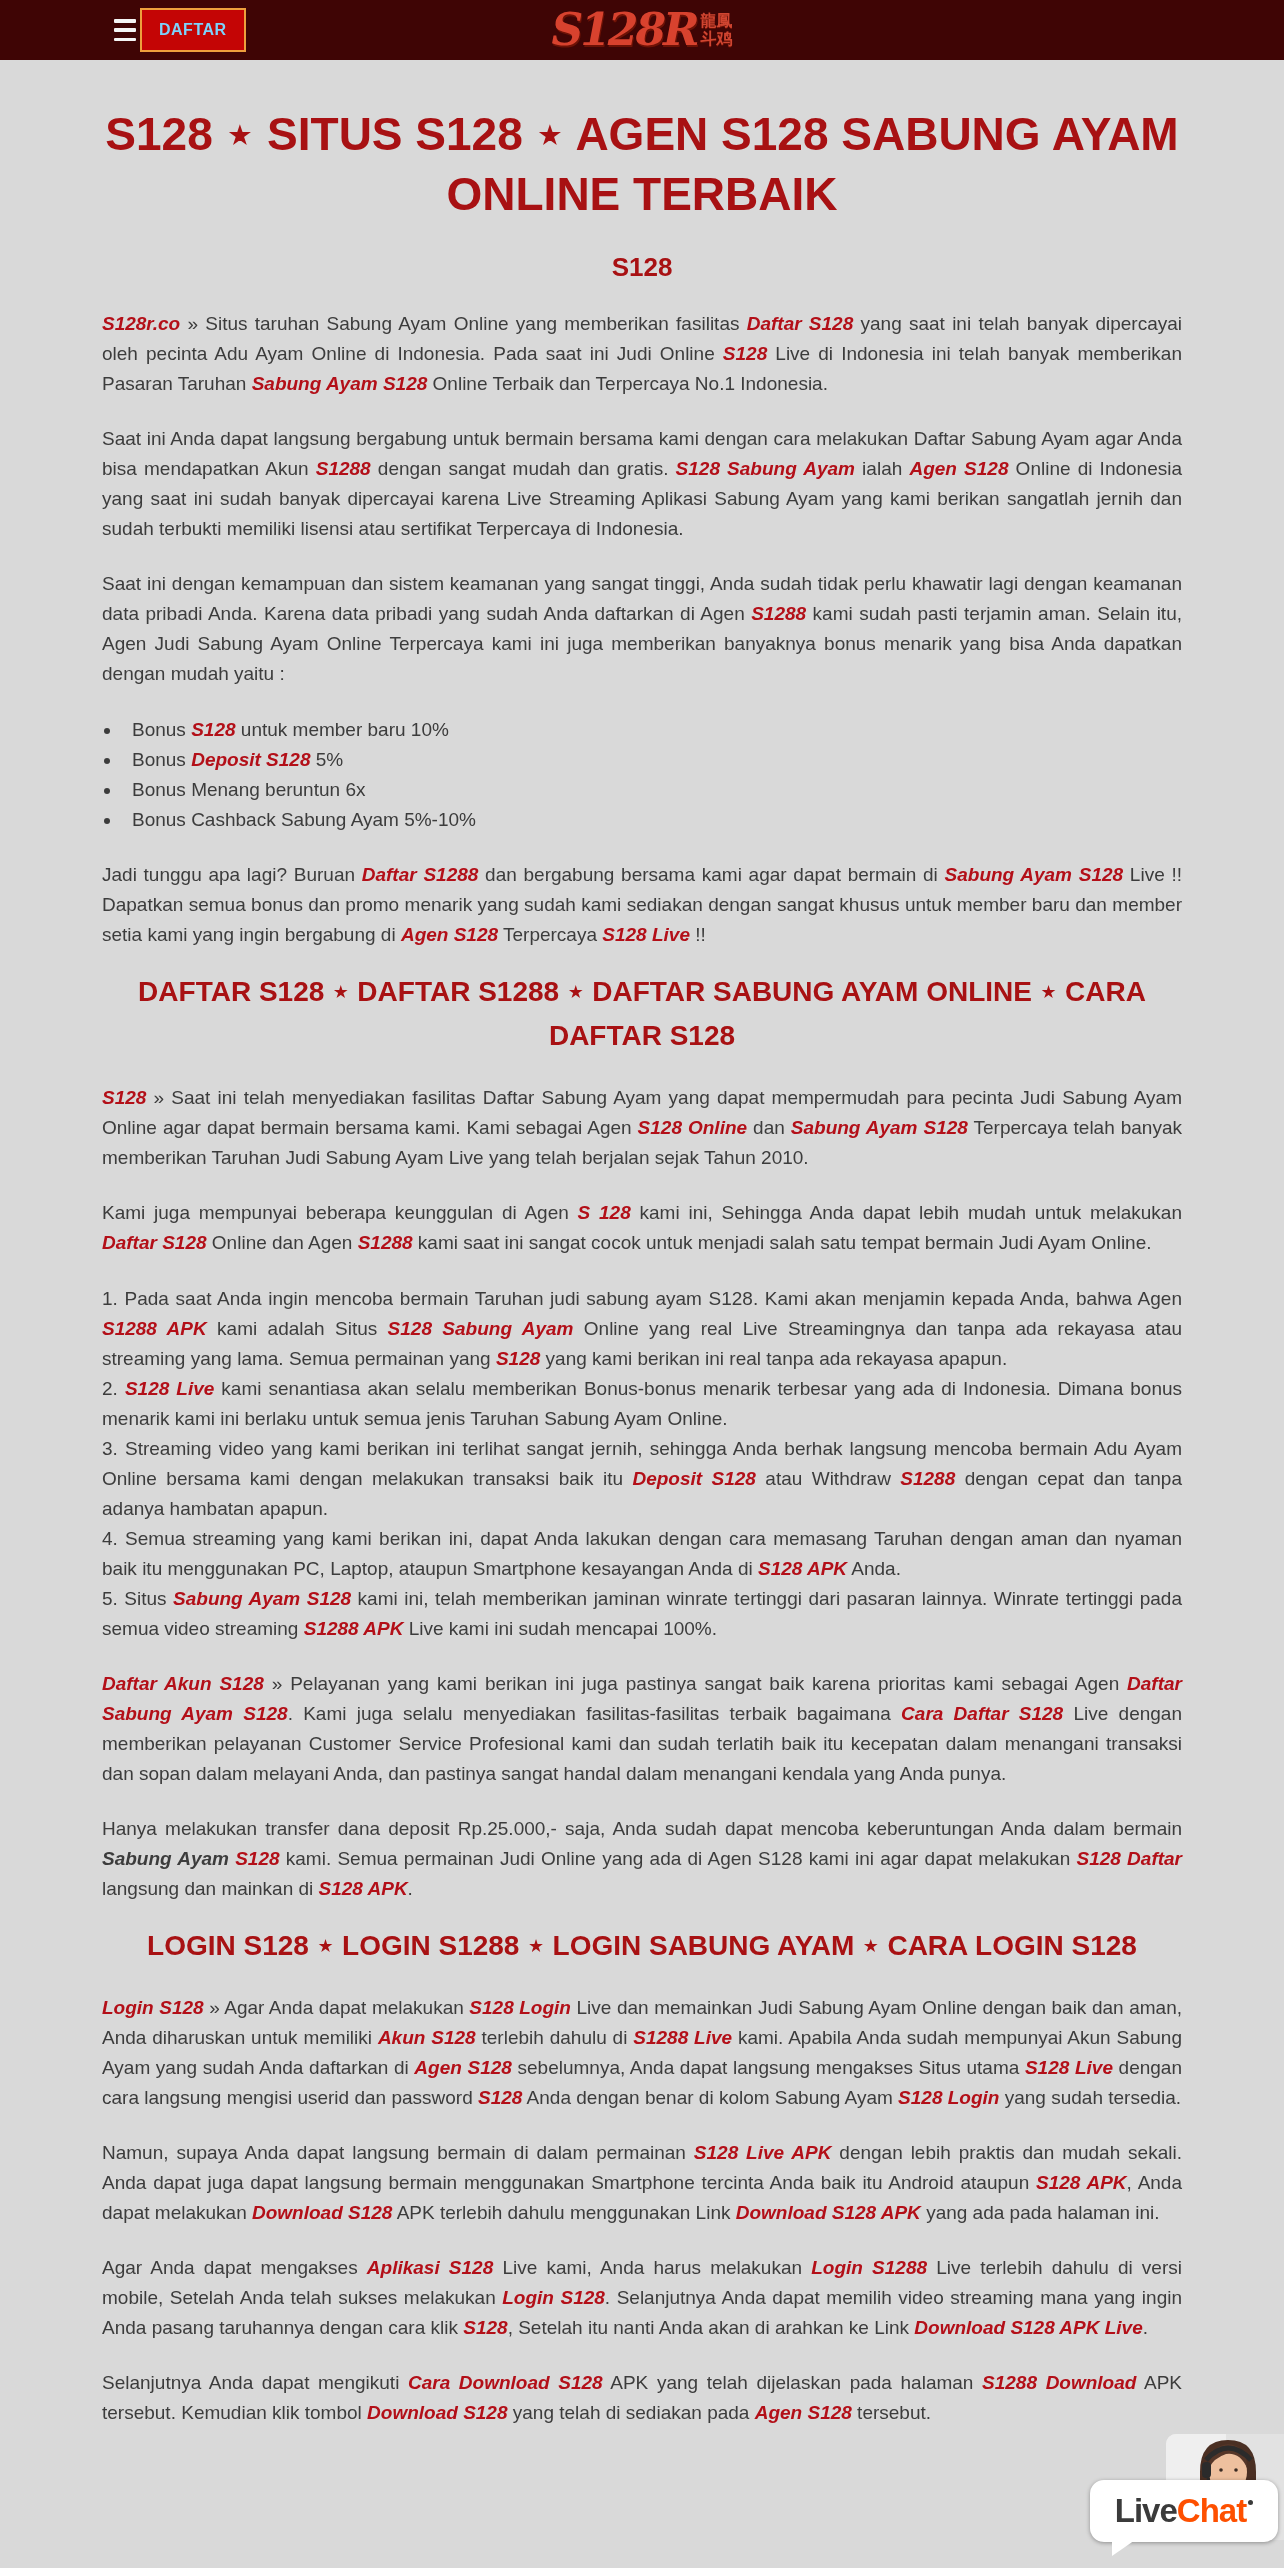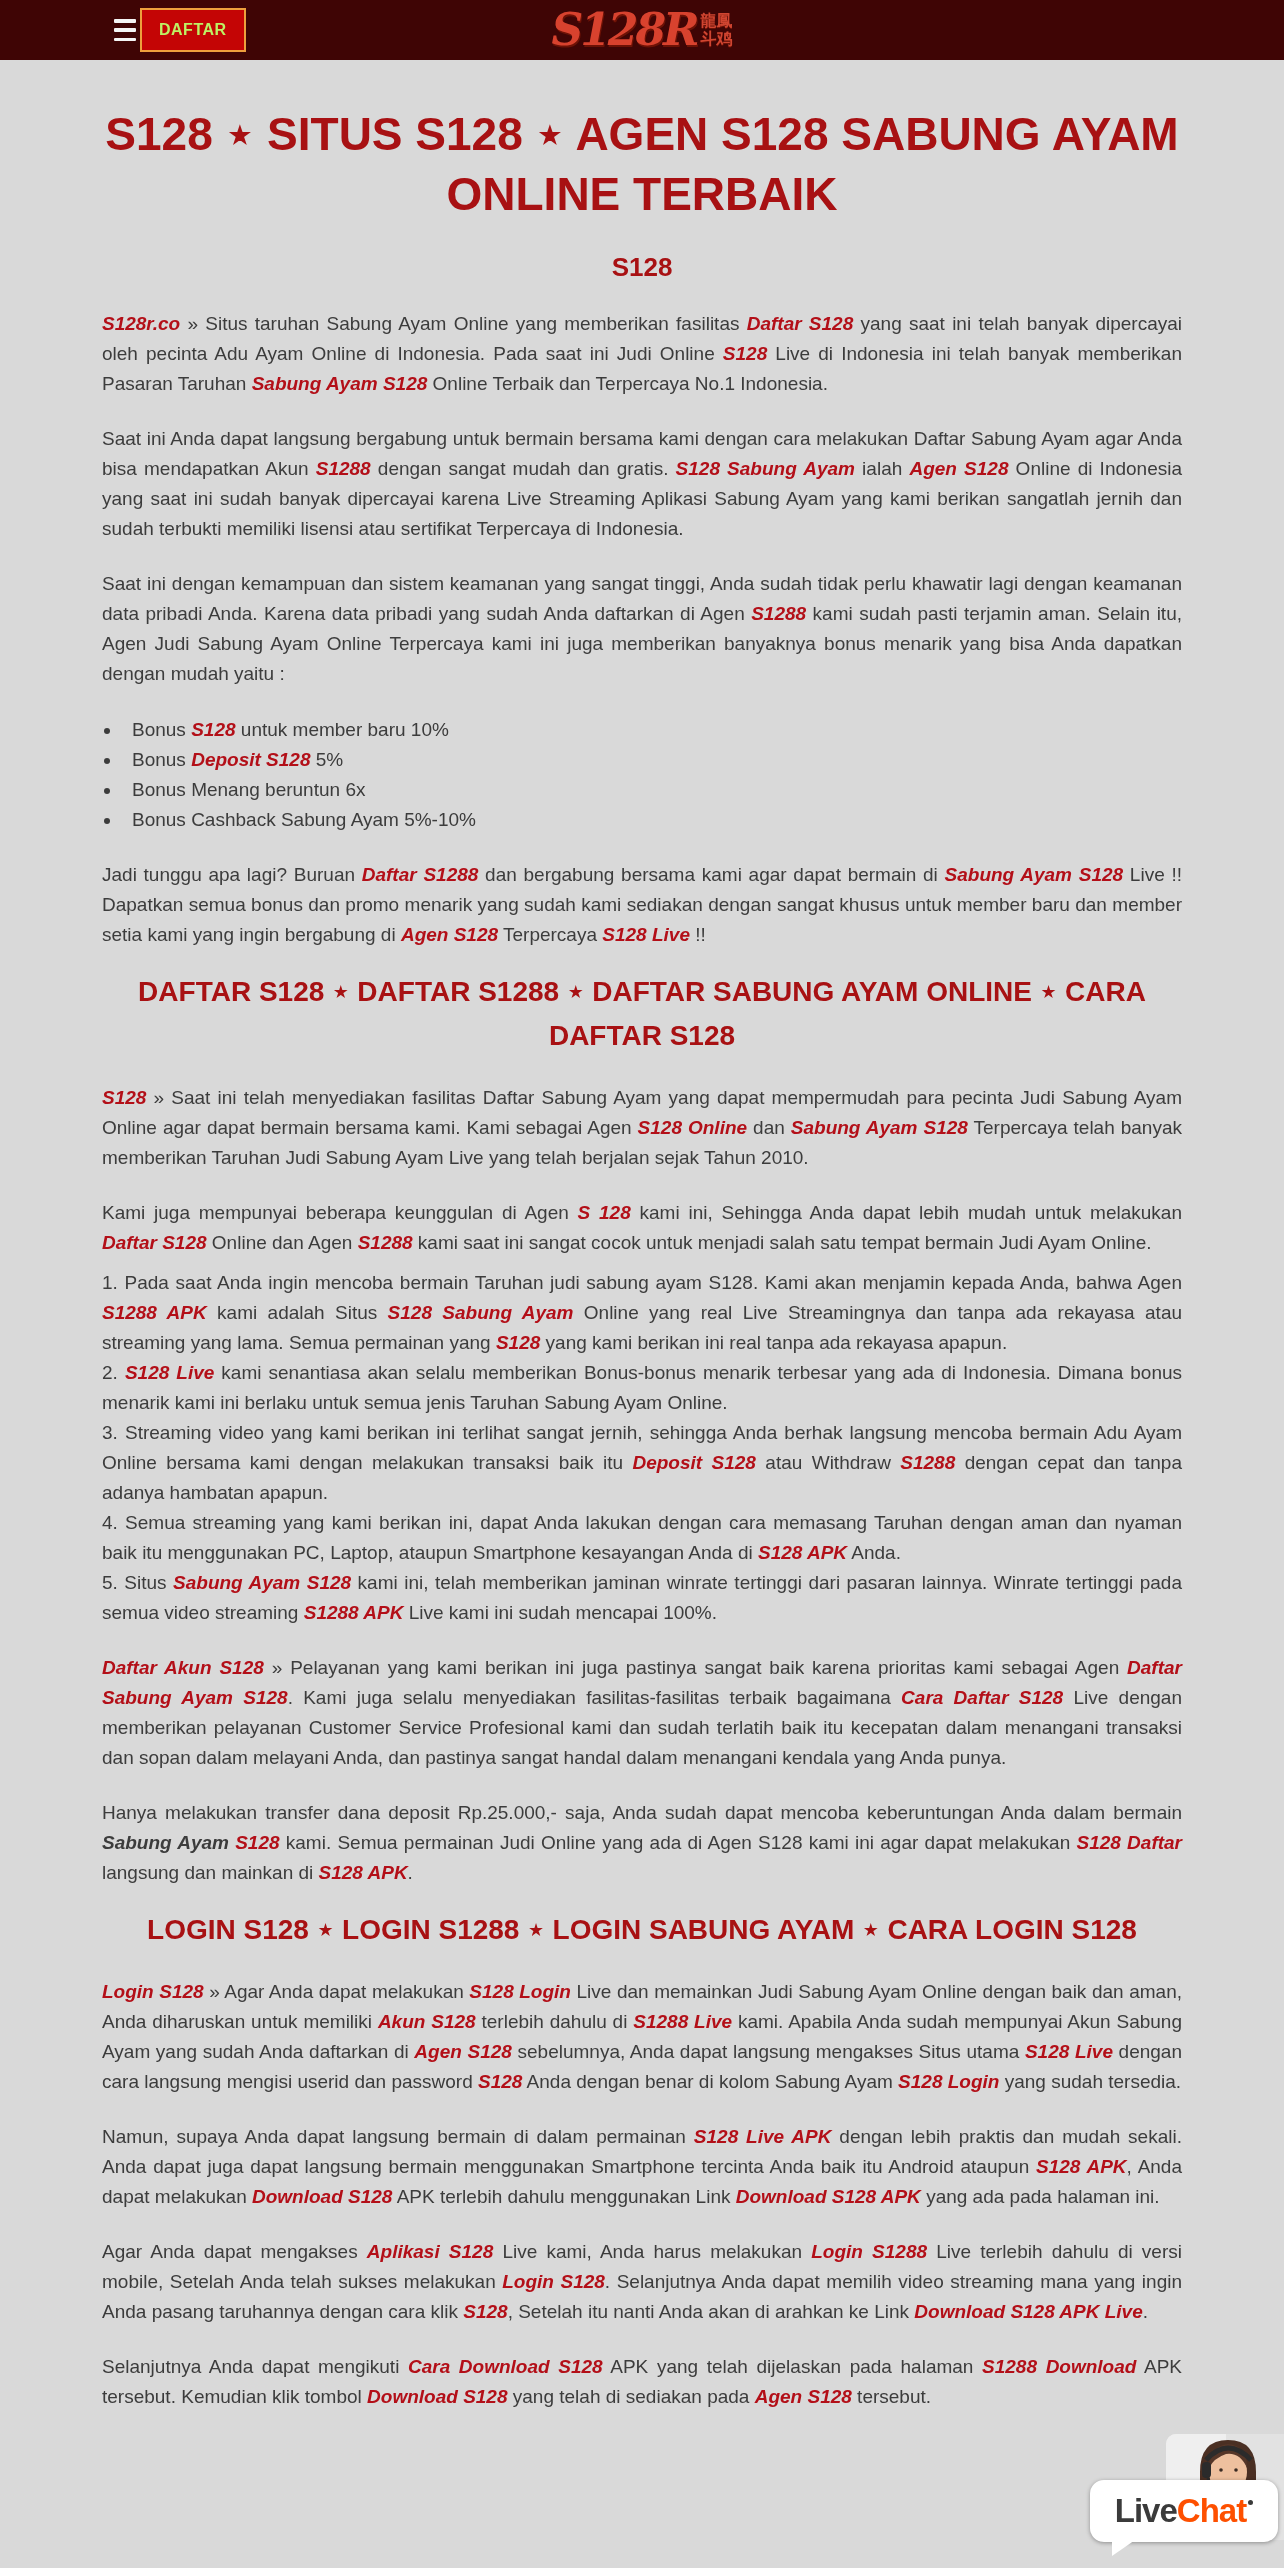--- a/index.html
+++ b/index.html
@@ -34,21 +34,21 @@
     font-weight: bold; font-style: italic;
     font-size: 44px; line-height: 1;
     color: #d8422e;
     letter-spacing: -3px;
     text-shadow: 1px 2px 0 #6d1206;
   }
   .logo-cjk { display: flex; flex-direction: column; font-size: 16px; line-height: 1.15; color: #d04531; font-weight: bold; text-shadow: 0 1px 0 #6d1206; }
   .daftar-btn {
     background: #c40505;
     border: 2px solid #eda03d;
-    color: #bef264;
+    color: #7dd3fc;
     font-weight: bold;
     font-size: 16px;
     padding: 11px 17px;
     letter-spacing: 0.5px;
     cursor: pointer;
     font-family: "Liberation Sans", sans-serif;
   }
   
   .container { width: 1080px; margin: 0 auto; padding-top: 44px; }
   h1.main-title {
@@ -63,21 +63,21 @@
   h2.section-title {
     color: #a81113; text-align: center;
     font-size: 28px; line-height: 44px; font-weight: bold;
     margin-top: 20px;
   }
   .content p.para { font-size: 19px; line-height: 30px; text-align: justify; margin-top: 25px; }
   .lnk { color: #b30f18; font-weight: bold; font-style: italic; cursor: pointer; }
   .bld { color: #3c3c3c; font-weight: bold; font-style: italic; }
   ul.bonus-list { margin: 26px 0 0 0; padding-left: 20px; list-style-type: disc; }
   ul.bonus-list li { font-size: 19px; line-height: 30px; padding-left: 10px; }
-  .adv-list { margin-top: 10px; }
+  .adv-list { margin-top: 26px; }
   .adv-list p { font-size: 19px; line-height: 30px; text-align: justify; margin: 0; }
   
   .livechat { position: absolute; right: 0; bottom: 4px; width: 200px; height: 130px; cursor: pointer; }
   .lc-photo {
     position: absolute; top: 0; right: 0; width: 118px; height: 106px;
     background: #ececec; border-radius: 10px 0 0 10px; overflow: hidden;
   }
   .lc-bubble {
     position: absolute; left: 6px; top: 46px; width: 188px; height: 62px;
     background: #ffffff; border-radius: 14px;

